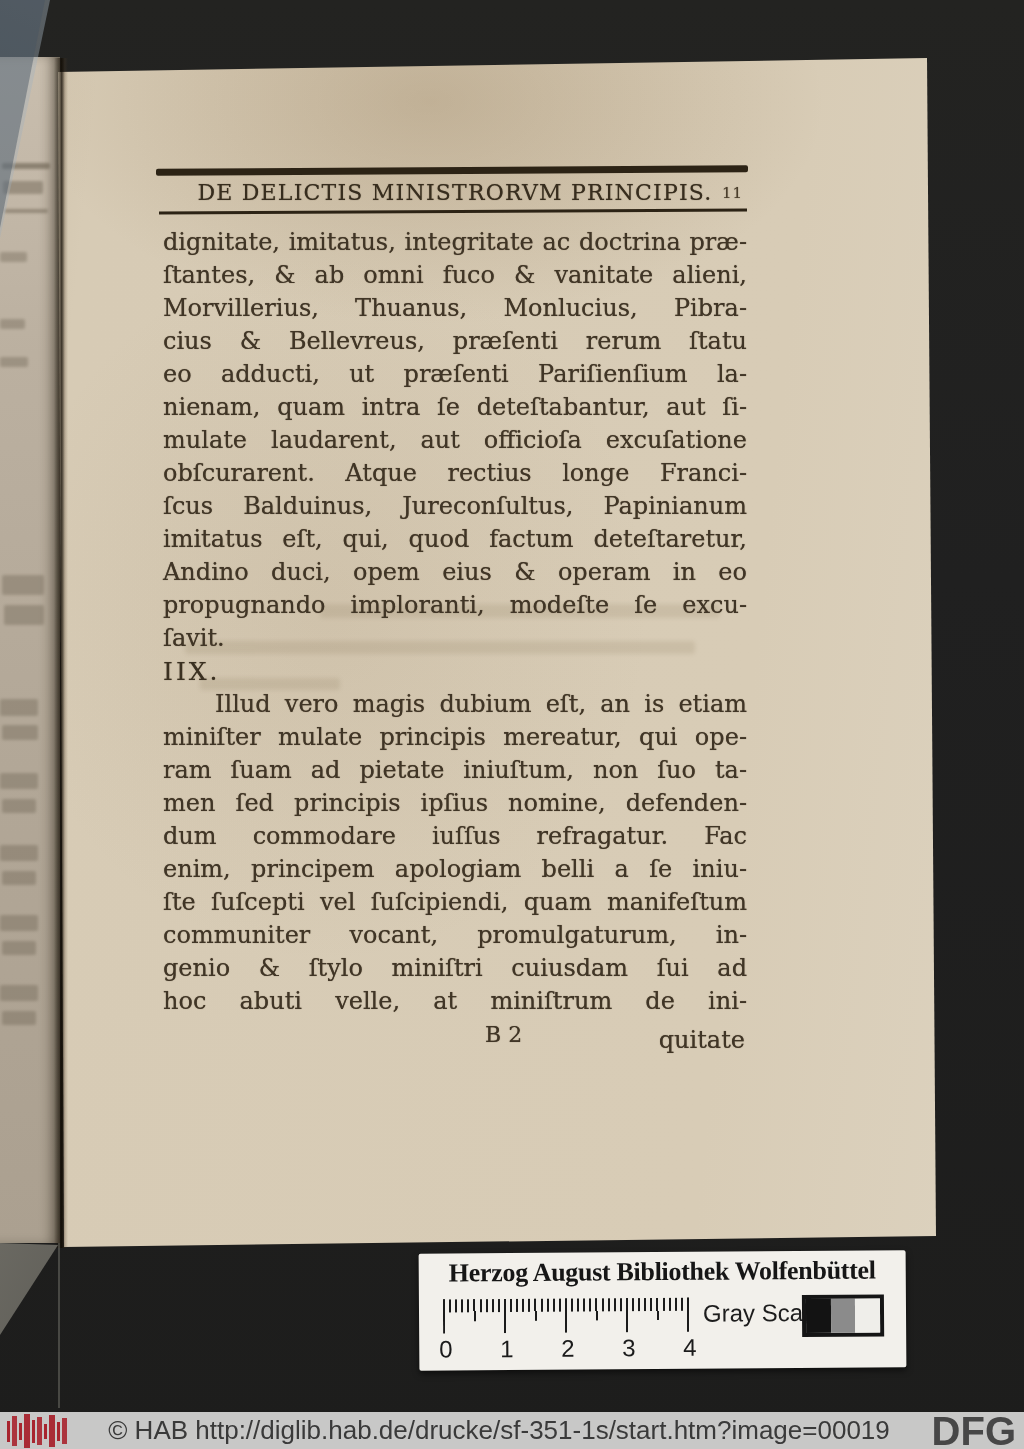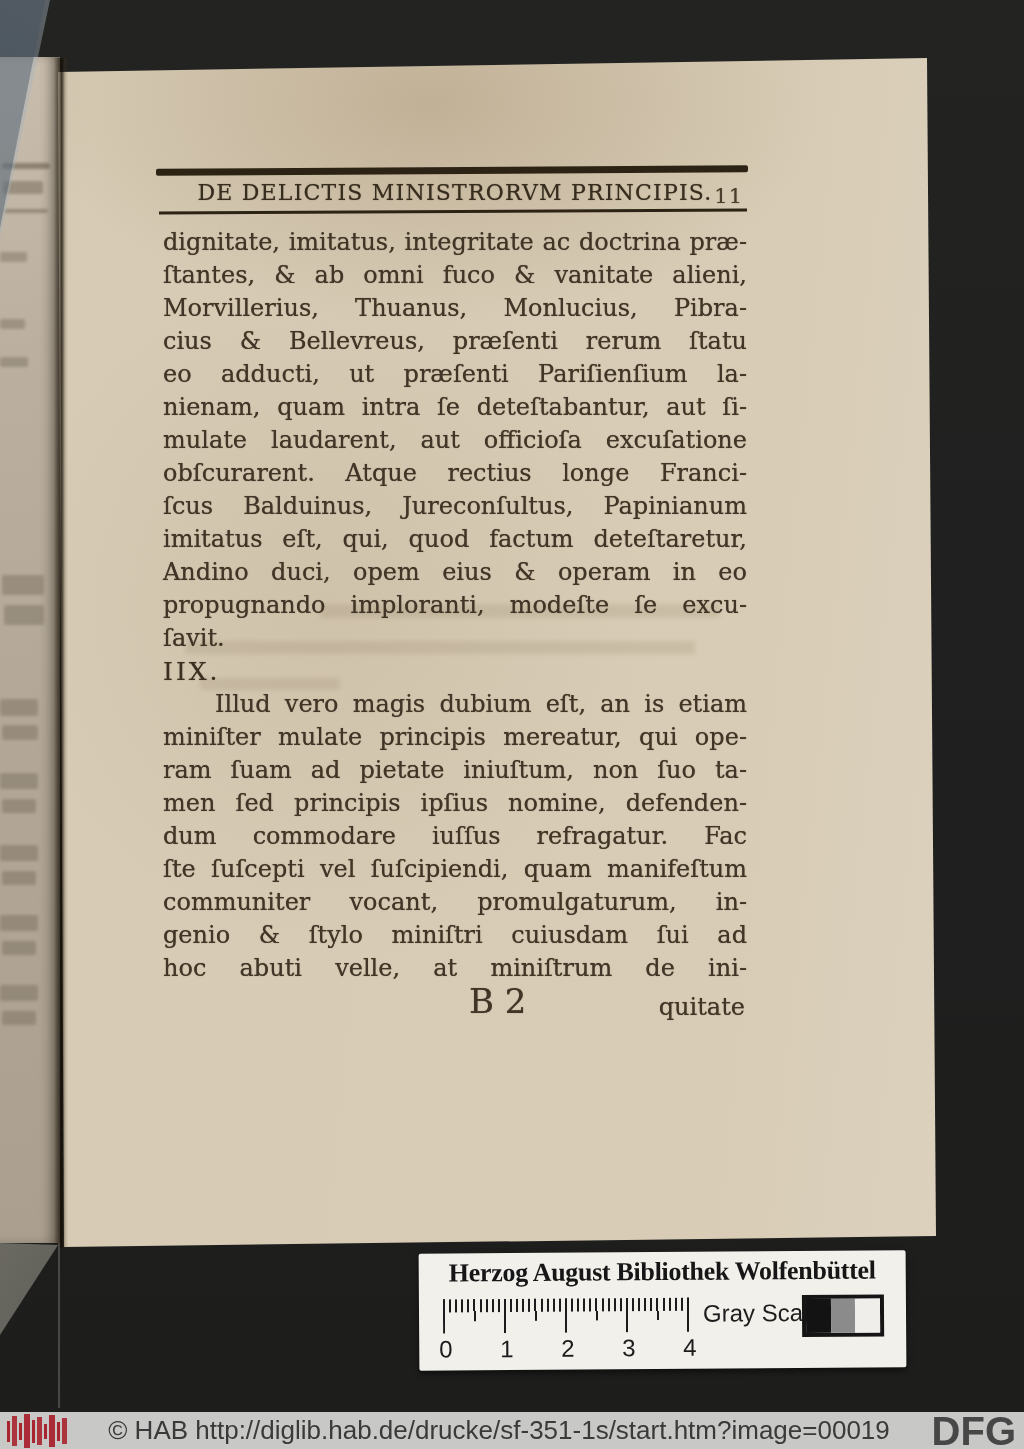--- a/index.html
+++ b/index.html
@@ -49,31 +49,31 @@
 
   .ghost{position:absolute;background:#7a6848;opacity:.14;filter:blur(2px);border-radius:3px;}
 
   
   .rule{position:absolute;background:#2c2315;}
   .rule-thick{left:156px;top:167px;width:592px;height:7px;border-radius:2px;transform:rotate(-.35deg);}
   .rule-thin{left:159px;top:210px;width:588px;height:3px;transform:rotate(-.3deg);}
   .running-header{position:absolute;left:163px;top:180px;width:584px;height:28px;
     text-align:center;font-size:22px;letter-spacing:1.2px;color:#372d1e;
     text-shadow:0 0 1px rgba(50,38,20,.6);}
-  .pagenum{position:absolute;right:4px;top:4px;font-size:21px;letter-spacing:1px;color:#4a3e2c;}
+  .pagenum{position:absolute;right:4px;top:4px;font-size:15px;letter-spacing:1px;color:#4a3e2c;}
 
   
   .textblock{position:absolute;left:163px;top:226px;width:584px;color:#40352​6;
     color:#403526;font-size:24px;text-shadow:0 0 .8px rgba(52,40,22,.7);}
   .line{height:33px;line-height:33px;text-align:justify;text-align-last:justify;white-space:nowrap;}
   .line.no-just{text-align:left;text-align-last:left;}
   .line.indent{padding-left:52px;}
   .heading{height:33px;line-height:33px;text-align:left;font-size:25px;letter-spacing:3px;color:#3a3021;}
   .sigrow{position:relative;height:33px;line-height:33px;}
-  .sig{position:absolute;left:306px;font-size:34px;}
+  .sig{position:absolute;left:322px;font-size:22px;}
   .catch{position:absolute;right:2px;margin-top:6px;}
 
   
   .plexi-top-hl{position:absolute;inset:0;pointer-events:none;
     clip-path:polygon(0 0,50px 0,0 238px);
     background:linear-gradient(205deg,rgba(175,190,202,.55),rgba(130,145,160,.22) 60%);}
   .plexi-top{position:absolute;inset:0;pointer-events:none;
     clip-path:polygon(0 0,45px 0,0 228px);
     background:rgba(70,84,98,.45);}
   .plexi-bottom{position:absolute;inset:0;pointer-events:none;
@@ -174,20 +174,21 @@
       <div class="line">propugnando imploranti, modeſte ſe excu-</div>
       <div class="line no-just">ſavit.</div>
 
       <div class="heading">IIX.</div>
 
       <div class="line indent">Illud vero magis dubium eſt, an is etiam</div>
       <div class="line">miniſter mulate principis mereatur, qui ope-</div>
       <div class="line">ram ſuam ad pietate iniuſtum, non ſuo ta-</div>
       <div class="line">men ſed principis ipſius nomine, defenden-</div>
       <div class="line">dum commodare iuſſus refragatur. Fac</div>
+      <div class="line">enim, principem apologiam belli a ſe iniu-</div>
       <div class="line">ſte ſuſcepti vel ſuſcipiendi, quam manifeſtum</div>
       <div class="line">communiter vocant, promulgaturum, in-</div>
       <div class="line">genio &amp; ſtylo miniſtri cuiusdam ſui ad</div>
       <div class="line">hoc abuti velle, at miniſtrum de ini-</div>
 
       <div class="sigrow">
         <span class="sig">B 2</span>
         <span class="catch">quitate</span>
       </div>
     </div>

